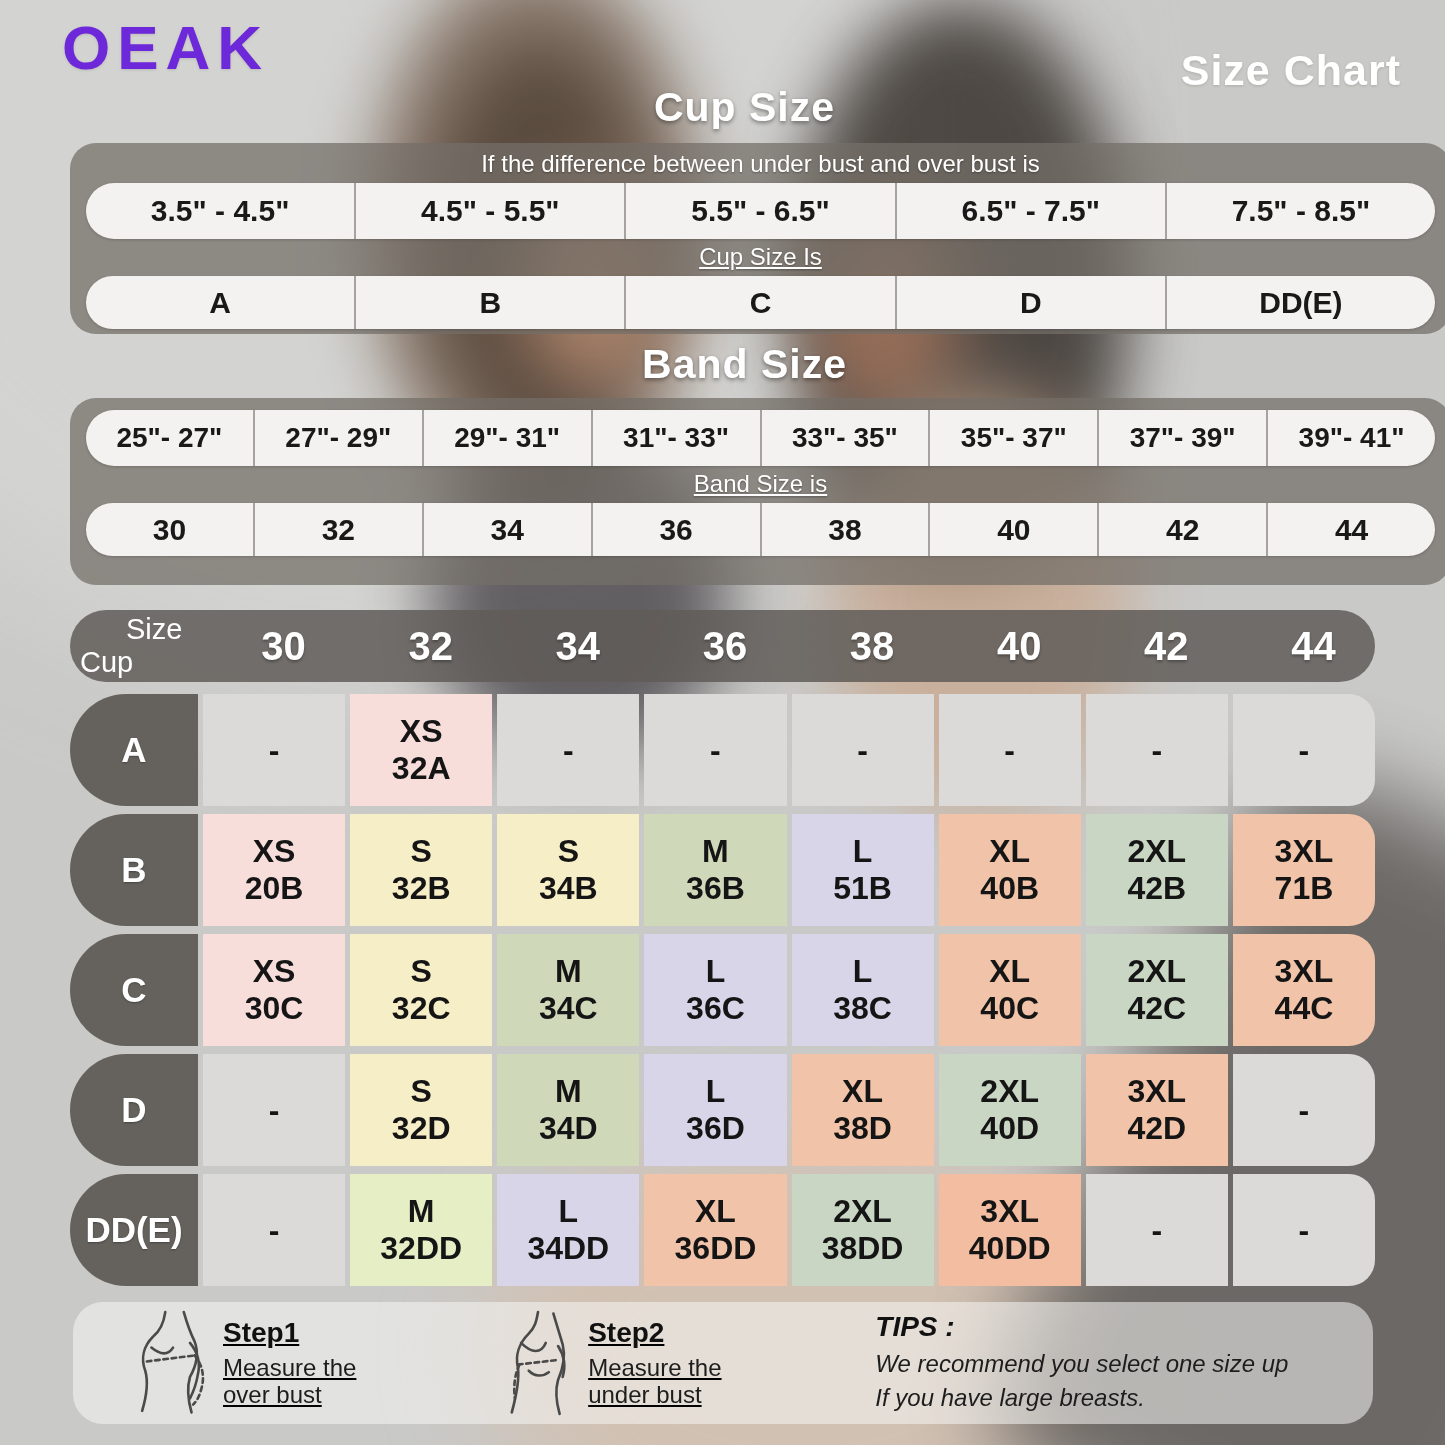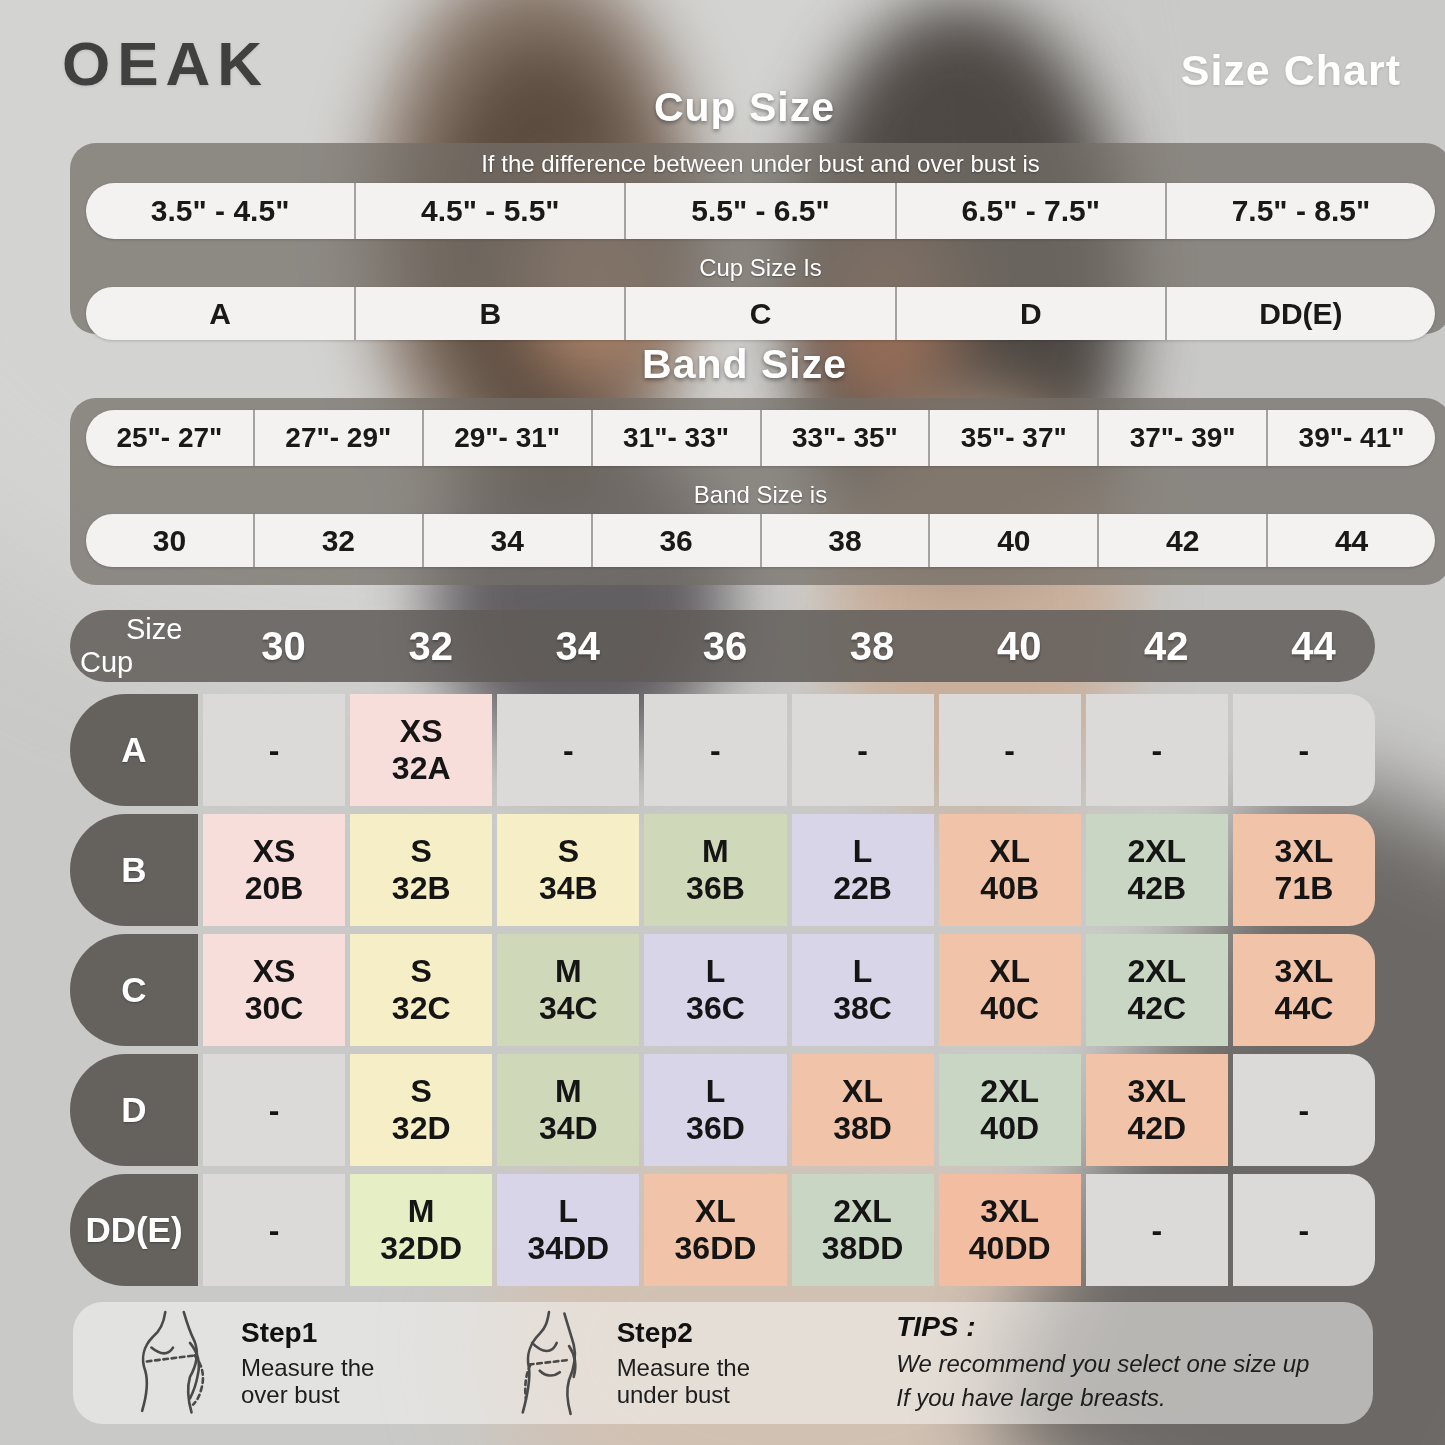--- a/index.html
+++ b/index.html
@@ -18,21 +18,21 @@
   #blob-face2  { left:810px; top:200px;  width:150px; height:220px; background:#a8775d; opacity:.8; }
   #blob-body1  { left:430px; top:430px;  width:300px; height:330px; background:#1a151c; opacity:.6; }
   #blob-body2  { left:830px; top:390px;  width:300px; height:430px; background:#c9a88f; opacity:.75; }
   #blob-legs   { left:480px; top:1140px; width:640px; height:420px; background:#d6bda8; opacity:.65; filter:blur(50px); }
   #blob-wedge  { left:auto; right:-180px; top:auto; bottom:-140px; width:520px; height:760px; background:#55514e;
                  transform:rotate(25deg); border-radius:80px; opacity:.8; filter:blur(45px); }
 
   .layer { position:absolute; z-index:2; }
 
   
-  #brand-logo { left:62px; top:28px; color:#404040; font-size:62px; font-weight:bold; letter-spacing:7px;
+  #brand-logo { left:62px; top:12px; color:#6d28d9; font-size:62px; font-weight:bold; letter-spacing:7px;
                 text-shadow:0 1px 3px rgba(0,0,0,.12); }
   #sheet-title { right:44px; top:46px; color:#fff; font-size:43px; font-weight:600; letter-spacing:1px;
                  text-shadow:0 1px 3px rgba(0,0,0,.15); }
 
   .section-heading { left:0; right:0; text-align:center; color:#fff; font-weight:bold; font-size:41px;
                      letter-spacing:1px; text-shadow:0 2px 4px rgba(0,0,0,.4);padding-left:44px; }
   #cup-heading  { top:84px; }
   #band-heading { top:341px; }
 
   
@@ -43,21 +43,21 @@
   .panel-caption { text-align:center; color:#fff; font-size:24px; line-height:28px;
                    text-shadow:0 1px 2px rgba(0,0,0,.35); }
   .white-row { margin-top:5px; background:#f3f2f1; border-radius:28px; height:56px;
                display:flex; align-items:stretch; overflow:hidden;
                box-shadow:0 1px 3px rgba(0,0,0,.18); }
   .white-row.short { height:53px; }
   .white-row .cell { flex:1; display:flex; align-items:center; justify-content:center;
                      font-weight:bold; color:#191919; font-size:30px; }
   .white-row.small-text .cell { font-size:28px; }
   .white-row .vdiv { width:2px; background:#a6a29d; }
-  .panel-caption.mid { margin-top:15px; }
+  .panel-caption.mid { margin-top:4px;text-decoration:underline; }
 
   
   .mgrid { display:grid; grid-template-columns:128px repeat(8, 1fr); }
   #matrix-header { left:70px; top:610px; width:1305px; height:72px;
                    background:rgba(96,92,88,.85); border-radius:36px; align-items:center;gap:24px; }
   #matrix-corner { position:relative; height:72px; }
   #corner-size { position:absolute; left:56px; top:3px;  color:#fff; font-size:29px; }
   #corner-cup  { position:absolute; left:10px; bottom:3px; color:#fff; font-size:29px; }
   .mh-col { text-align:center; color:#fff; font-weight:bold; font-size:40px;
             text-shadow:0 2px 3px rgba(0,0,0,.3); }
@@ -71,21 +71,21 @@
             font-size:32px; font-weight:bold; color:#151515; line-height:1.15; text-align:center; }
   .m-row .m-cell:last-child { border-radius:0 26px 26px 0; }
 
   
   #footer-bar { left:73px; top:1302px; width:1300px; height:122px;
                 background:rgba(246,245,244,.55); border-radius:30px;
                 display:flex; align-items:center; }
   .fig { width:96px; height:108px; flex:none; }
   #fig-step1 { margin-left:52px; }
   #fig-step2 { margin-left:88px; }
-  .step-block { margin-left:20px; width:180px; }
+  .step-block { margin-left:2px; width:180px;text-decoration:underline; }
   .step-title { font-size:28px; font-weight:bold; color:#111; }
   .step-text  { font-size:24px; color:#1d1d1d; line-height:1.12; margin-top:6px; }
   #tips-block { margin-left:108px; width:500px;font-style:italic; }
   .tips-title { font-size:28px; font-weight:bold; color:#111; }
   .tips-text  { font-size:24px; color:#1d1d1d; line-height:1.4; margin-top:4px; }
 </style>
 </head>
 <body>
 
 <div class="blob" id="blob-glow"></div>
@@ -212,21 +212,21 @@
       <div class="m-cell" style="background: rgb(246, 238, 198);">
         <span>S</span>
         <span>34B</span>
       </div>
       <div class="m-cell" style="background: rgb(207, 217, 186);">
         <span>M</span>
         <span>36B</span>
       </div>
       <div class="m-cell" style="background: rgb(216, 213, 232);">
         <span>L</span>
-        <span>22B</span>
+        <span>51B</span>
       </div>
       <div class="m-cell" style="background: rgb(241, 195, 168);">
         <span>XL</span>
         <span>40B</span>
       </div>
       <div class="m-cell" style="background: rgb(201, 214, 195);">
         <span>2XL</span>
         <span>42B</span>
       </div>
       <div class="m-cell" style="background: rgb(241, 195, 168);">

